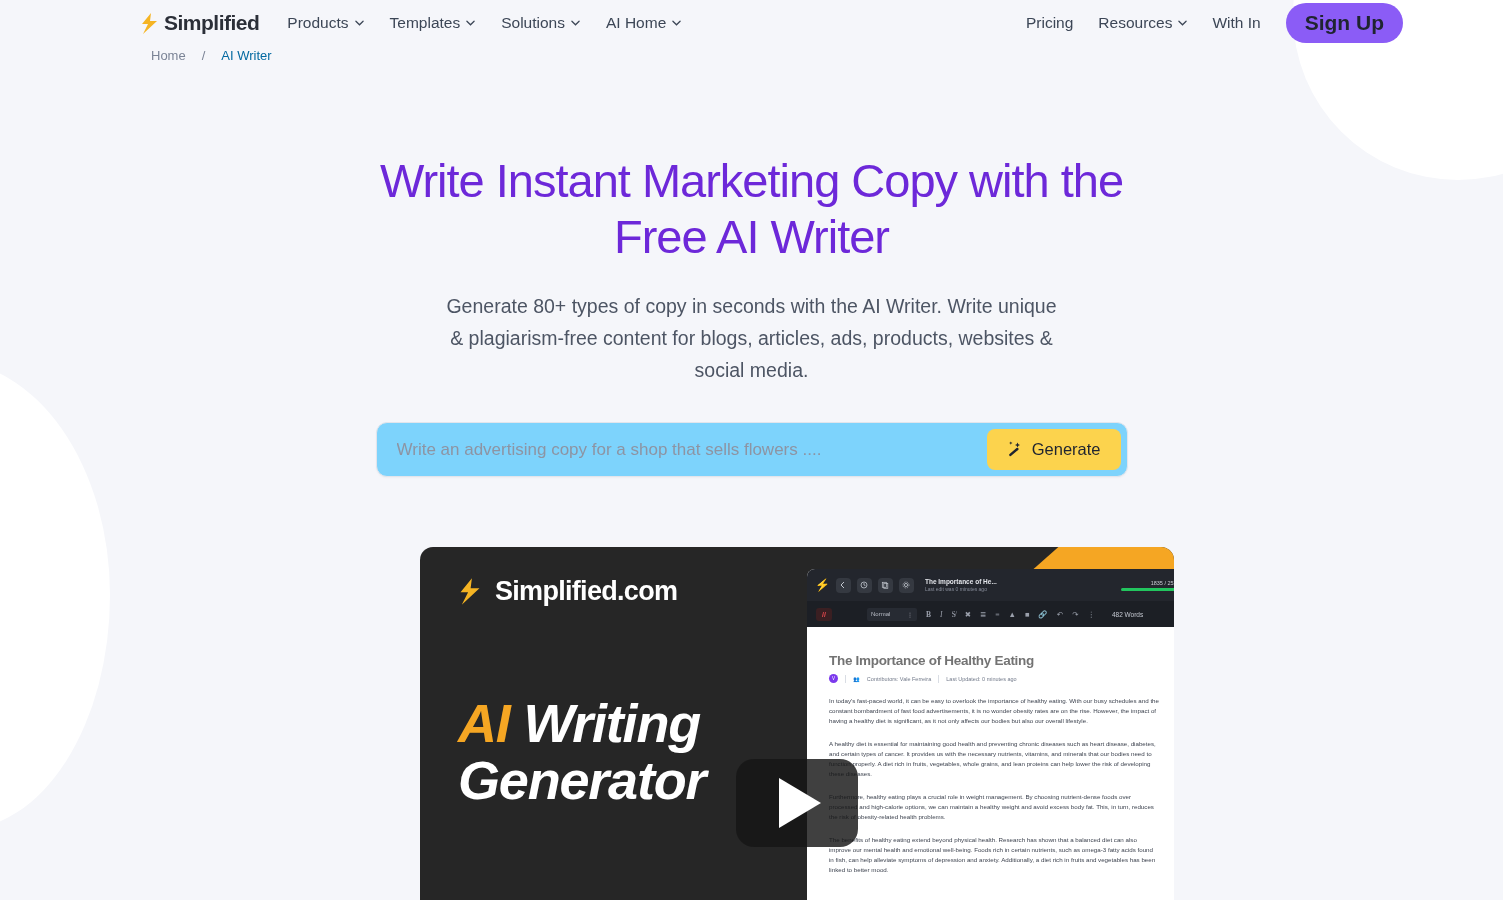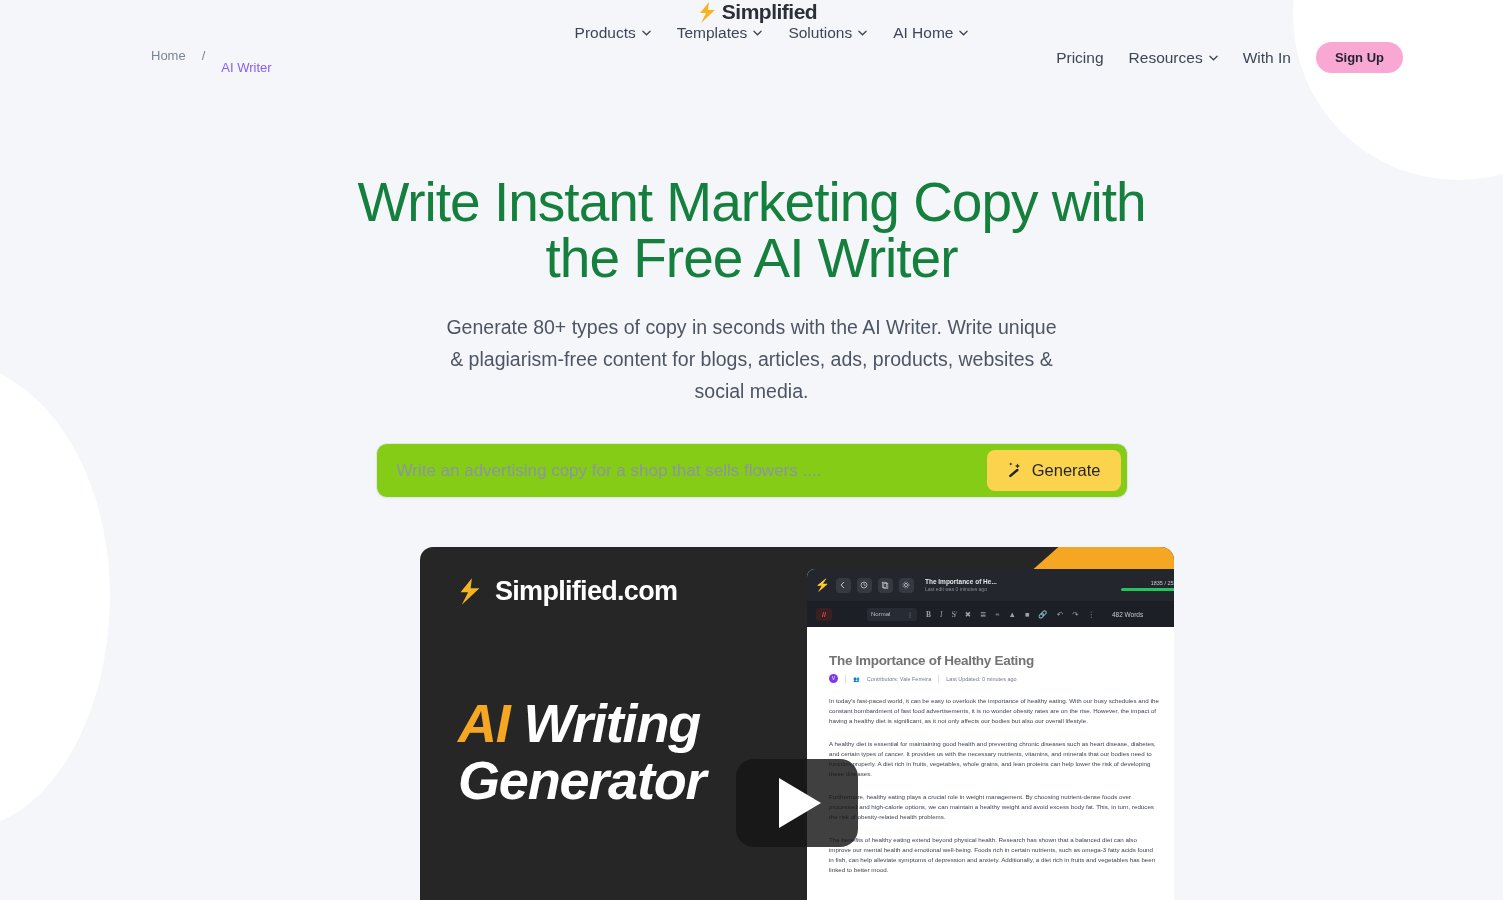--- a/index.html
+++ b/index.html
@@ -22,79 +22,78 @@
     position: absolute; left: -190px; top: 360px;
     width: 300px; height: 470px;
     background: #ffffff; z-index: 0;
     border-radius: 0 55% 50% 0 / 0 50% 50% 0;
   }
 
   
   .header {
     position: relative; z-index: 5;
     height: 38px;
-    display: flex; align-items: center;
-    padding: 0 100px 0 140px;
-    flex-direction: column;
+    display: flex; 
+    padding: 8px 100px 0 140px;
   }
   .logo { display: flex; align-items: center; gap: 5px; margin-right: 28px; }
   .logo-mark { width: 19px; height: 21px; display: block; }
   .logo-text {
     font-size: 21px; font-weight: bold; color: #2b2f38;
     letter-spacing: -0.5px;
   }
   .nav-left { display: flex; align-items: center; gap: 26px; }
   .nav-item {
     display: flex; align-items: center; gap: 6px;
     font-size: 15.5px; color: #3c4656; cursor: pointer;
     white-space: nowrap;
   }
   .caret { width: 9px; height: 6px; display: block; flex: none; }
   .nav-right {
     margin-left: auto;
     display: flex; align-items: center; gap: 25px;
   }
   .signup-btn {
-    background: #f9a8d4; color: #1f2430;
-    font-size: 13px; font-weight: bold;
+    background: #8b5cf6; color: #1f2430;
+    font-size: 21px; font-weight: bold;
     border: none; border-radius: 999px;
     padding: 8px 19px; cursor: pointer;
     font-family: "Liberation Sans", sans-serif;
   }
 
   
   .breadcrumb {
     position: relative; z-index: 5;
     padding: 10px 8px 0 151px;
     font-size: 13px; color: #5a6273;
     display: flex; gap: 16px;
   }
   .breadcrumb .crumb-home { color: #7b8496; cursor: pointer; }
   .breadcrumb .sep { color: #7b8496; }
-  .breadcrumb .crumb-current { color: #8b5cf6; margin-top: 12px; }
+  .breadcrumb .crumb-current { color: #0369a1; }
 
   
   .hero { position: relative; z-index: 5; text-align: center; padding-top: 82px; }
   .hero h1 {
-    font-size: 55px; line-height: 56px;
-    font-weight: normal; color: #15803d;
+    font-size: 47px; line-height: 56px;
+    font-weight: normal; color: #6d28d9;
     letter-spacing: -1px;
-    max-width: 830px; margin: 17px auto;
+    max-width: 830px; margin: 8px auto;
   }
   .hero p {
     margin: 25px auto 0;
     font-size: 19.5px; line-height: 32px;
     color: #4d5564; max-width: 620px;
   }
 
   
   .search-wrap {
     position: relative; z-index: 5;
     width: 752px; margin: 36px auto 0;
-    background: #84cc16;
+    background: #7dd3fc;
     border: 1px solid #e2e5ec;
     border-radius: 11px;
     padding: 6px;
     display: flex; align-items: center;
     box-shadow: 0 1px 2px rgba(20,25,40,.035);
   }
   .search-input {
     flex: 1; border: none; outline: none;
     background: transparent;
     font-size: 17px; color: #2c3240;

